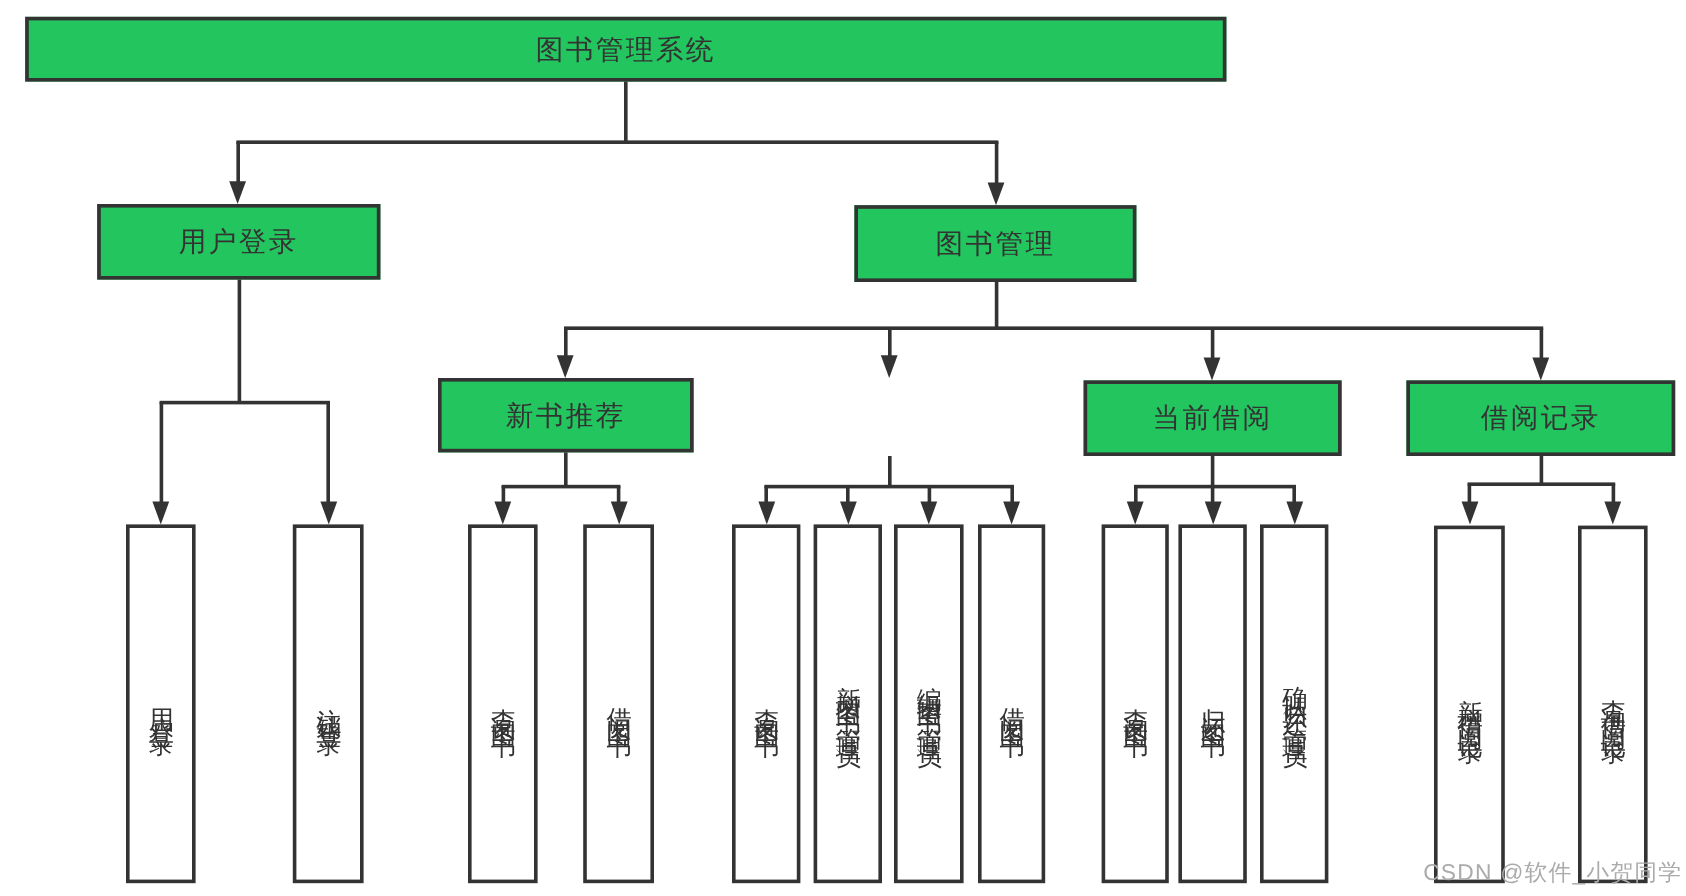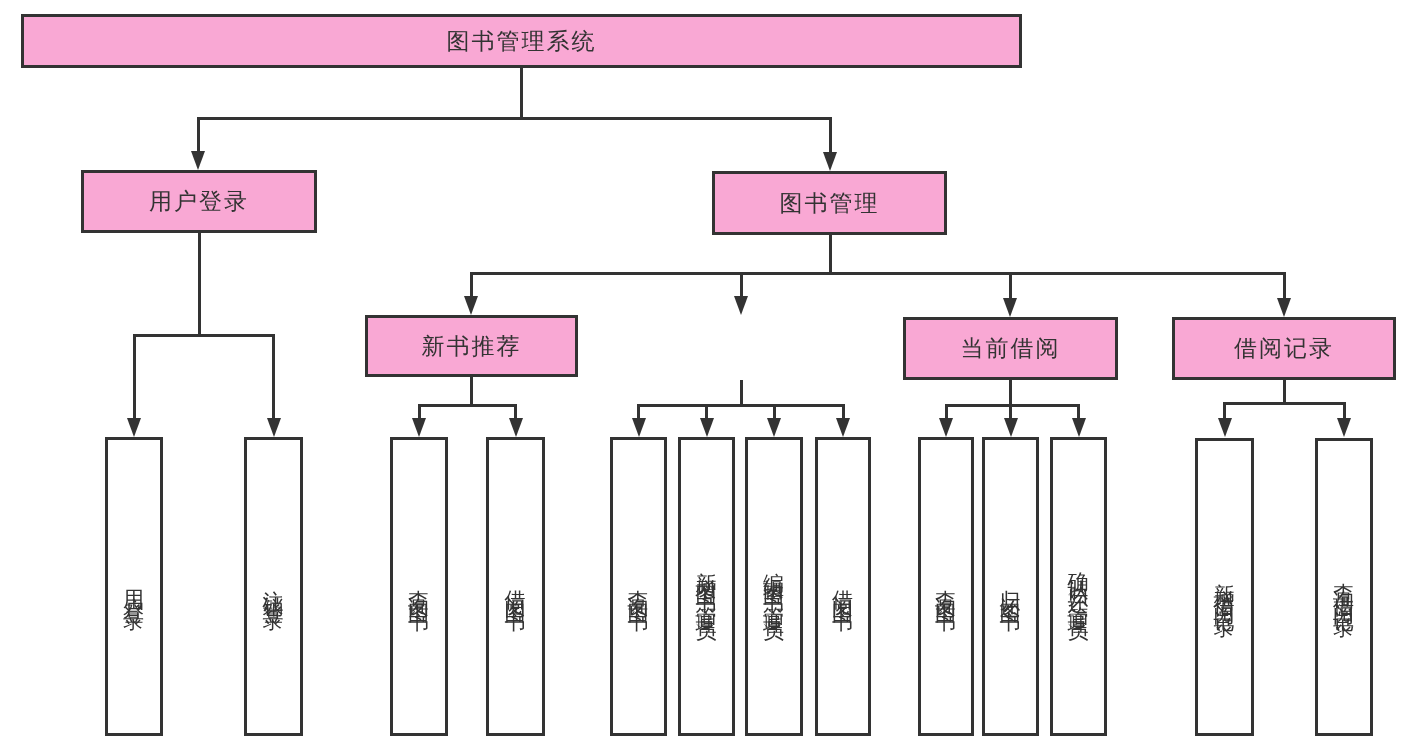--- a/index.html
+++ b/index.html
@@ -1,18 +1,18 @@
 <!DOCTYPE html>
 <html><head>
 <meta charset="utf-8">
 <style>
   html,body{margin:0;padding:0;background:#ffffff;}
   #page{position:relative;width:1405px;height:747px;background:#ffffff;overflow:hidden;
         font-family:"Liberation Sans","DejaVu Sans",sans-serif;color:#333333;}
-  .box{position:absolute;box-sizing:border-box;border:3px solid #333333;background:#f9a8d4;
+  .box{position:absolute;box-sizing:border-box;border:3px solid #333333;background:#22c55e;
        display:flex;align-items:center;justify-content:center;}
   .hlabel{font-size:23px;letter-spacing:2px;white-space:nowrap;color:#333333;}
   .vbox{position:absolute;box-sizing:border-box;border:3px solid #333333;background:#ffffff;
         display:flex;align-items:center;justify-content:center;}
   .vlabel{writing-mode:vertical-rl;font-size:21px;letter-spacing:7px;line-height:1;
           white-space:nowrap;color:#333333;}
   .vline{position:absolute;width:3px;background:#333333;}
   .hline{position:absolute;height:3px;background:#333333;}
   .ahead{position:absolute;width:0;height:0;
          border-left:7px solid transparent;border-right:7px solid transparent;
@@ -138,14 +138,15 @@
   <div class="vline" style="left:1077px;top:405px;height:18px;"></div>
   <div class="ahead" style="left:1071.5px;top:418px;"></div>
 
   <div class="vline" style="left:1282.5px;top:380px;height:23px;"></div>
   <div class="hline" style="left:1223px;top:401.5px;width:122.5px;"></div>
   <div class="vline" style="left:1223px;top:403px;height:20px;"></div>
   <div class="ahead" style="left:1217.5px;top:418px;"></div>
   <div class="vline" style="left:1342.5px;top:403px;height:20px;"></div>
   <div class="ahead" style="left:1337px;top:418px;"></div>
 
+  <div id="watermark">CSDN @软件_小贺同学</div>
 
 </div>
 
 </body></html>

